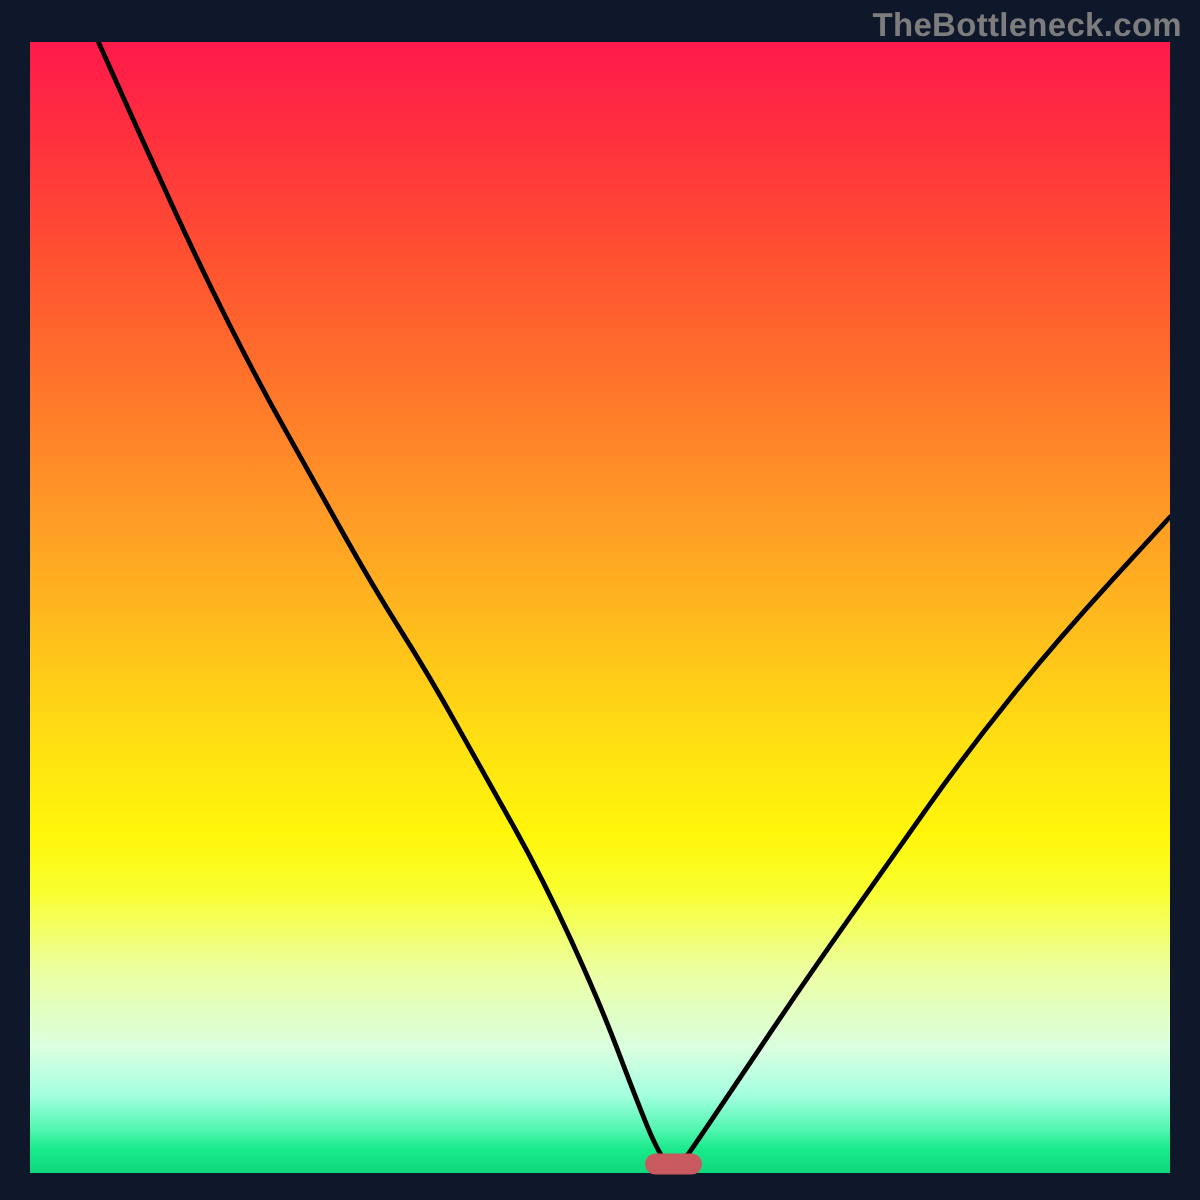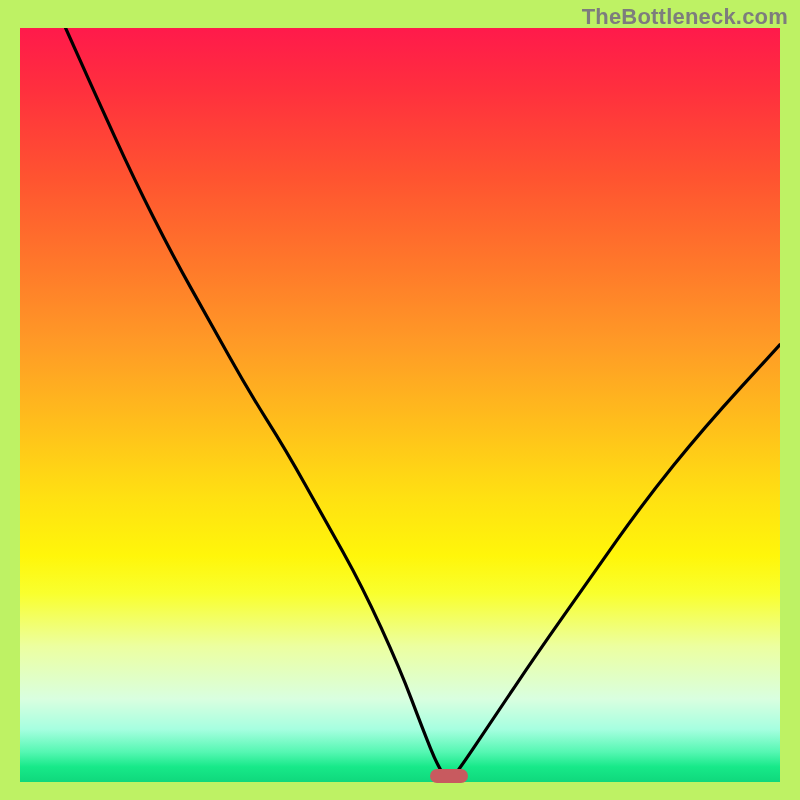--- a/index.html
+++ b/index.html
@@ -8,21 +8,21 @@
     width: 800px;
     height: 800px;
     overflow: hidden;
     background: #000;
     font-family: Arial, Helvetica, sans-serif;
   }
   .wrap {
     position: relative;
     width: 800px;
     height: 800px;
-    background: #bef264;
+    background: #0f172a;
   }
   .attribution {
     position: absolute;
     top: 4px;
     right: 12px;
     color: #7d7d7d;
     font-size: 22px;
     font-weight: 600;
     letter-spacing: 0.2px;
     z-index: 10;

